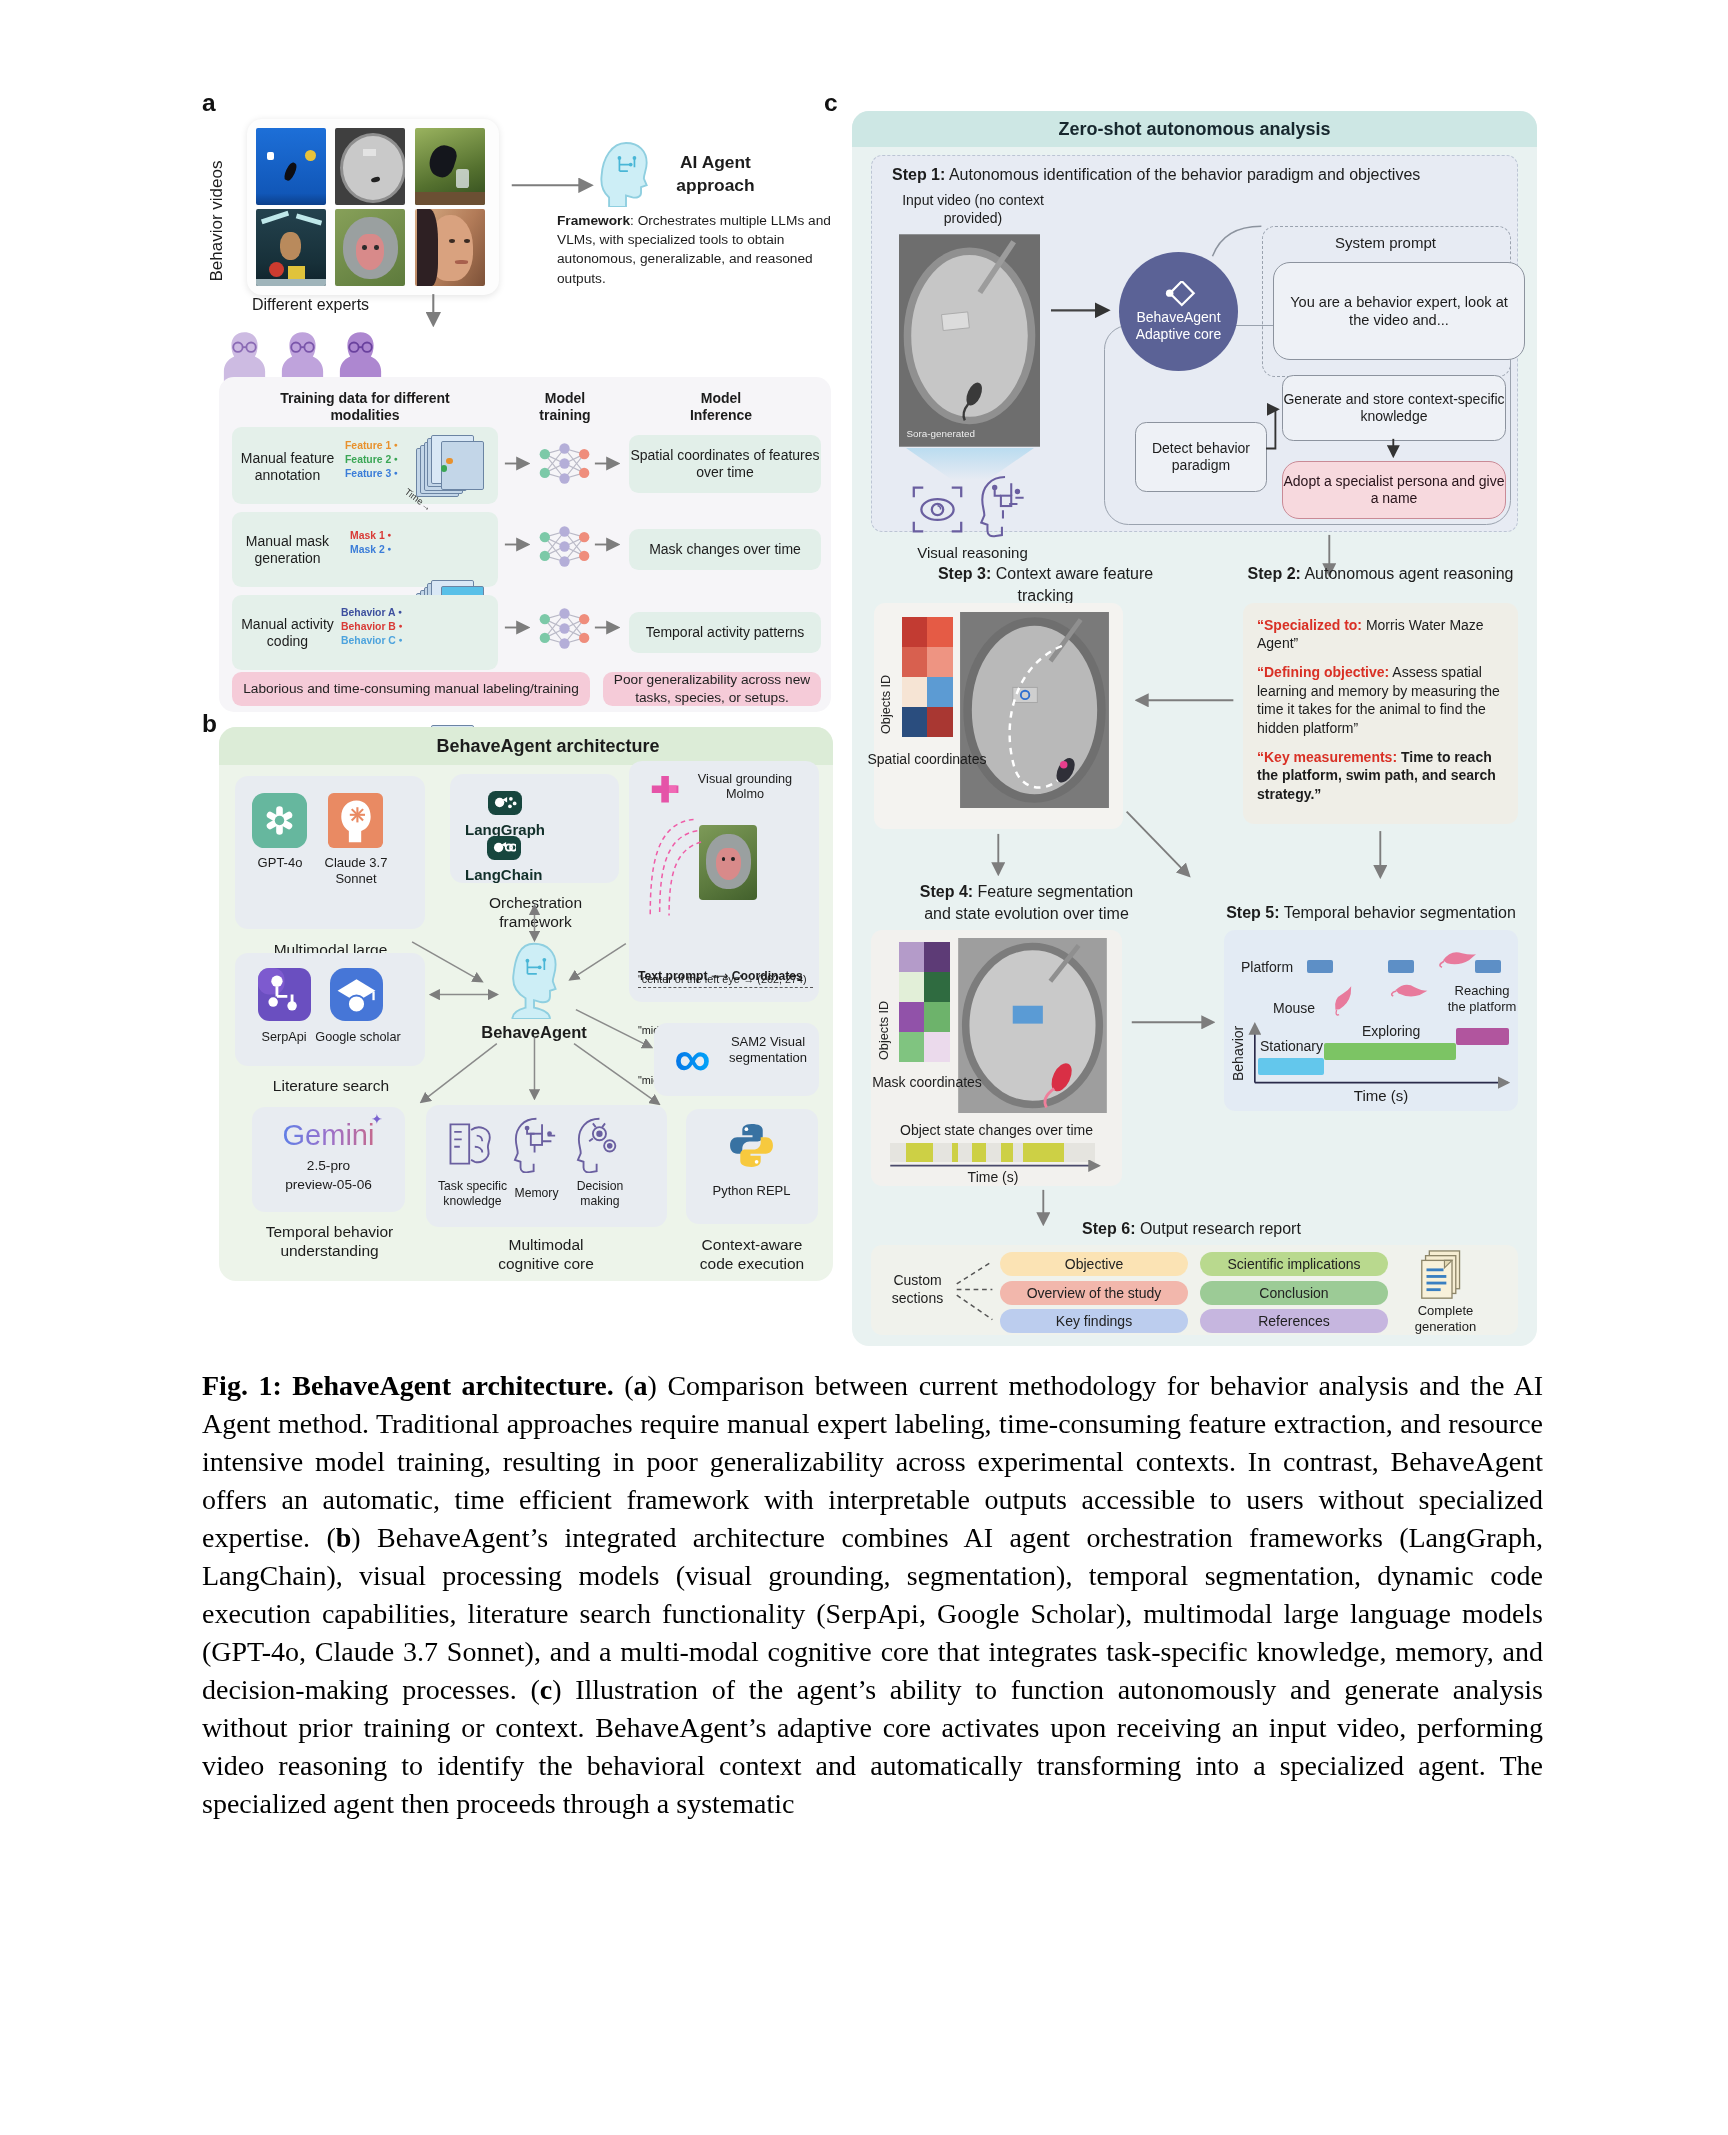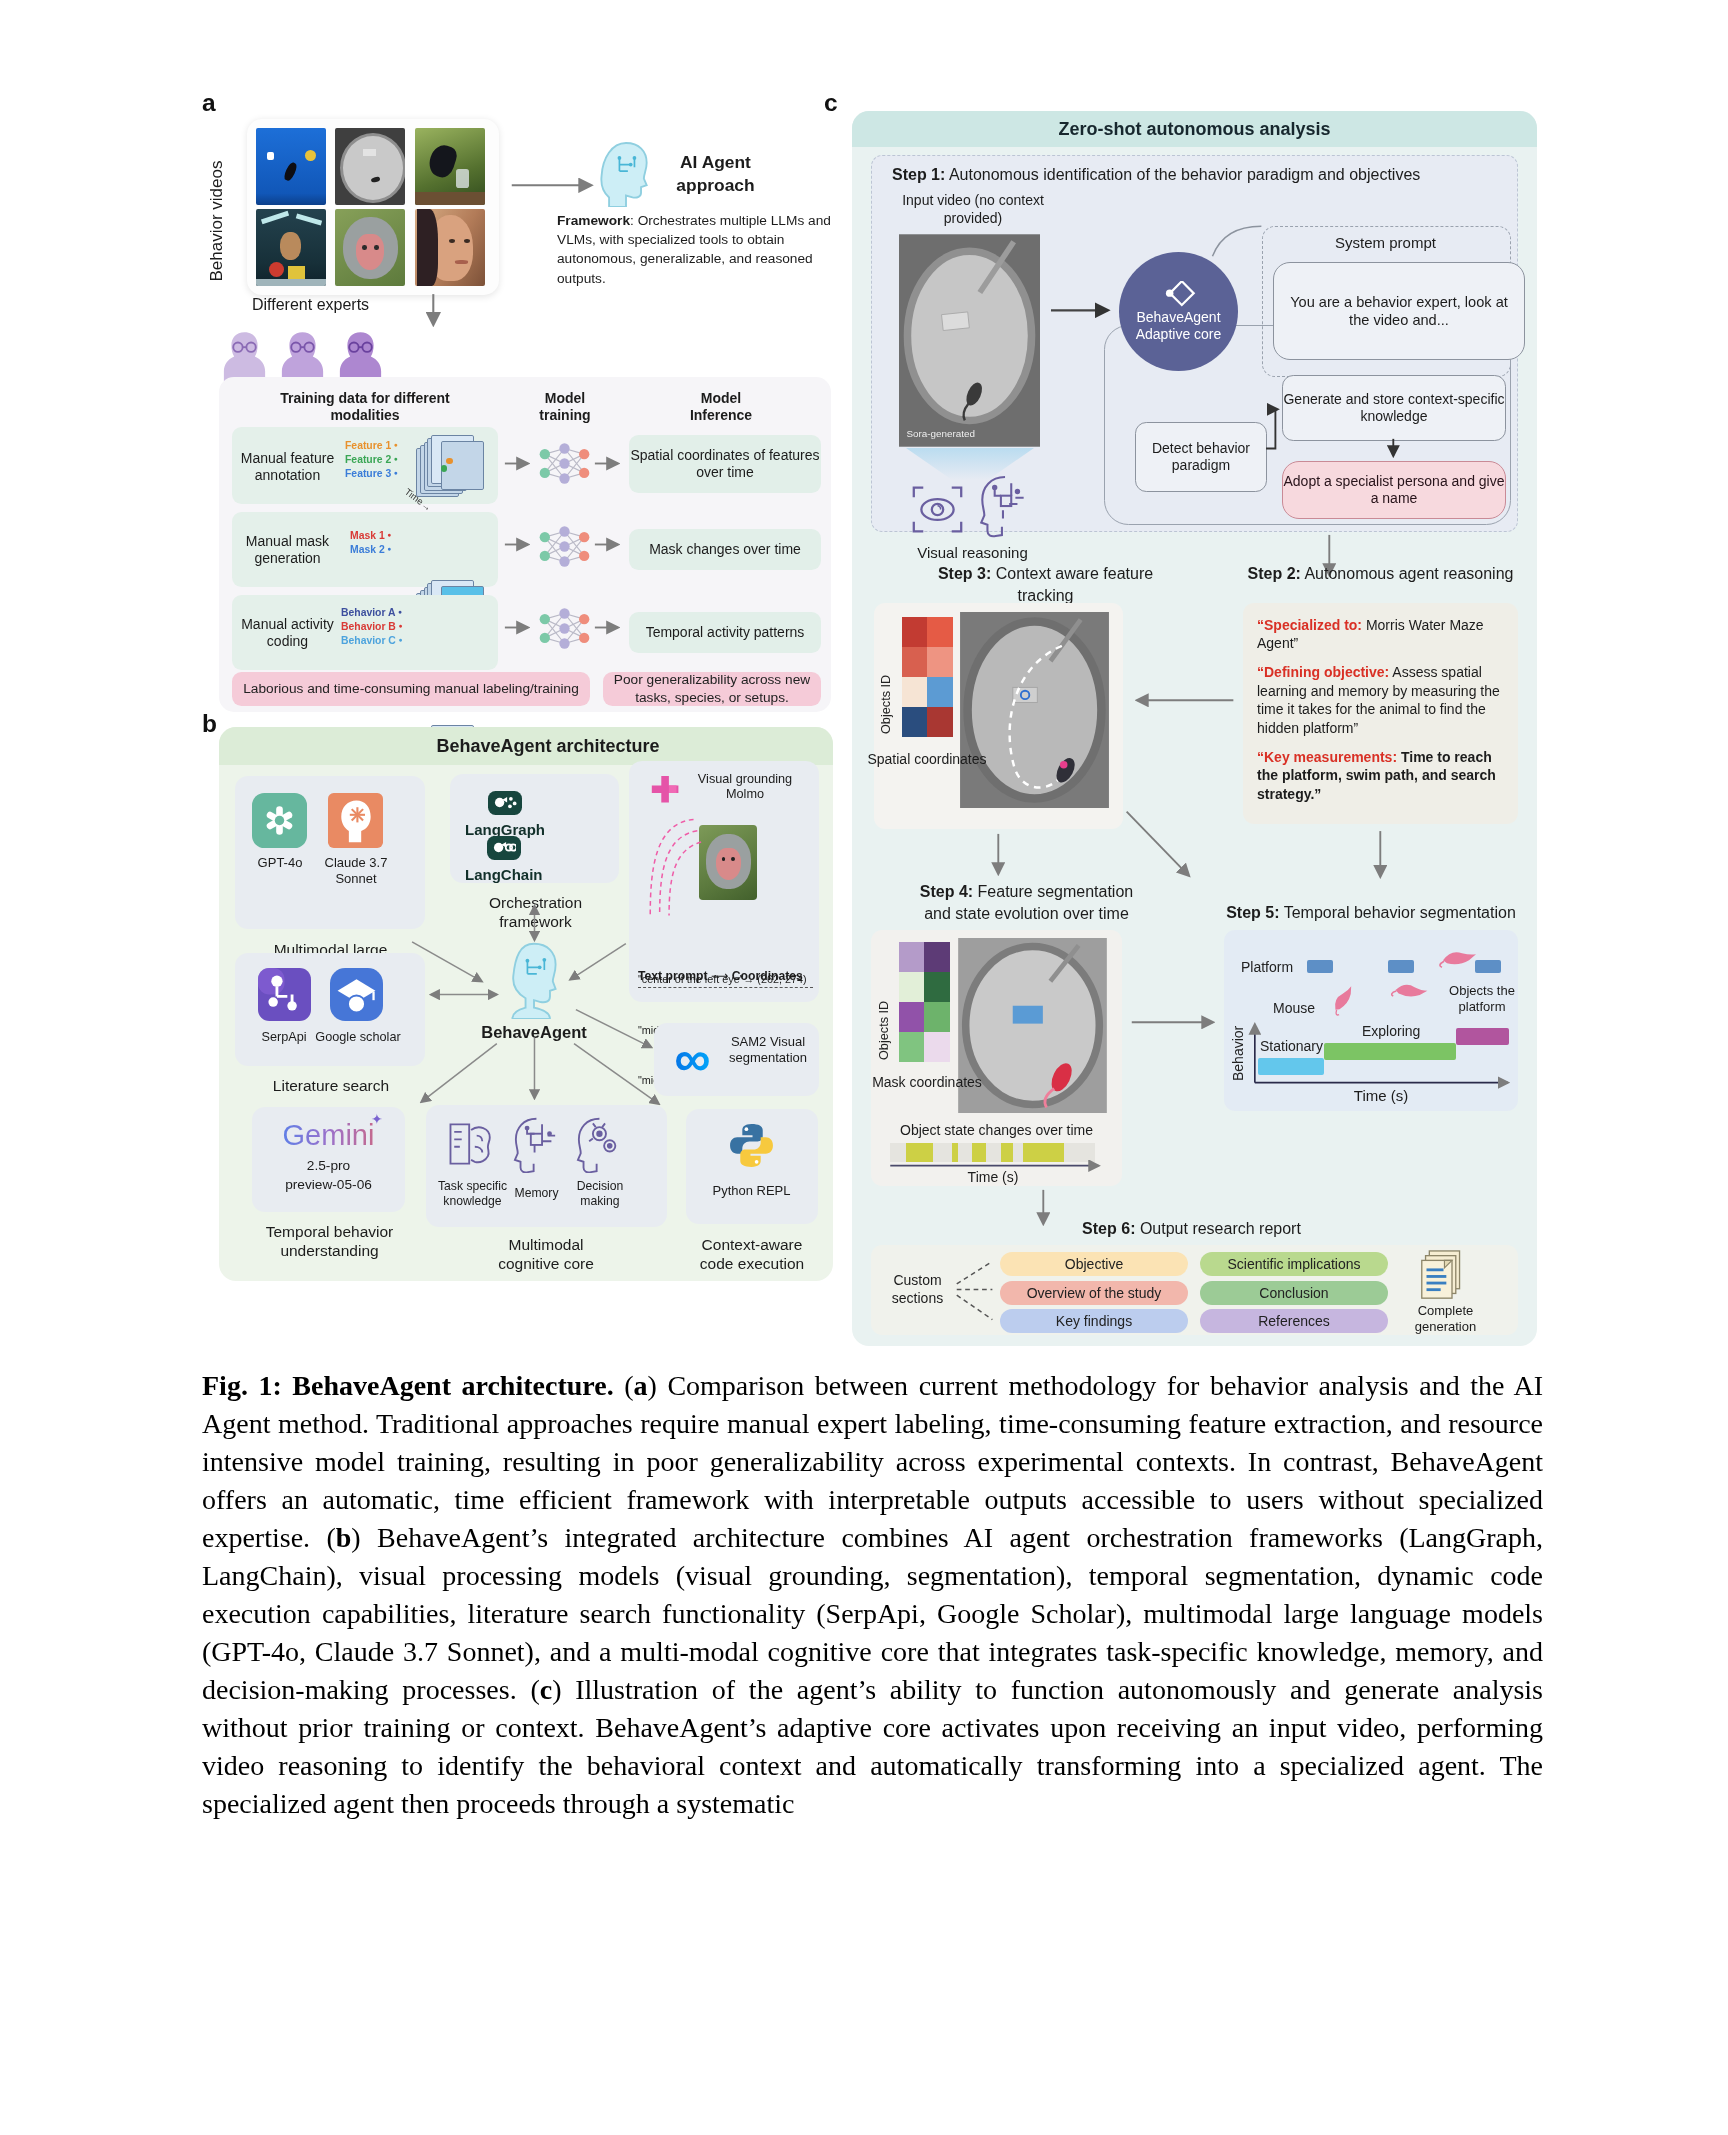--- a/index.html
+++ b/index.html
@@ -655,21 +655,21 @@
     </svg>
 <div class="abs smalllab" style="left:1273px;top:1000px;">Mouse</div>
 <svg class="abs" style="left:1326px;top:987px;transform:rotate(-46deg);" width="34" height="22.6" viewBox="0 0 40 22">
       <path d="M4 14 Q12 3 23 7 Q31 9 37 8 L30 14 Q20 20 8 17 Z" fill="#e87a9c"></path>
       <path d="M5 15 Q-2 19 3 21" stroke="#e87a9c" stroke-width="1.6" fill="none"></path>
     </svg>
 <svg class="abs" style="left:1392px;top:979px;transform:rotate(12deg);" width="38" height="22.6" viewBox="0 0 40 22">
       <path d="M4 14 Q12 3 23 7 Q31 9 37 8 L30 14 Q20 20 8 17 Z" fill="#e87a9c"></path>
       <path d="M5 15 Q-2 19 3 21" stroke="#e87a9c" stroke-width="1.6" fill="none"></path>
     </svg>
-<div class="abs ctr" style="left:1446px;top:983px;width:72px;font-size:13px;line-height:1.25;">Objects the platform</div>
+<div class="abs ctr" style="left:1446px;top:983px;width:72px;font-size:13px;line-height:1.25;">Reaching the platform</div>
 <div class="abs smalllab" style="left:1362px;top:1023px;">Exploring</div>
 <div class="abs smalllab" style="left:1260px;top:1038px;">Stationary</div>
 <div class="bar abs" style="left:1258px;top:1058px;width:66px;background:#63c7ec;"></div>
 <div class="bar abs" style="left:1324px;top:1043px;width:132px;background:#7cc464;"></div>
 <div class="bar abs" style="left:1456px;top:1028px;width:53px;background:#b1559e;"></div>
 <svg class="abs" style="left:1243px;top:1017px;" width="273px" height="75" viewBox="0 0 290 80">
   <line x1="12" y1="70" x2="12" y2="8" stroke="#2a2a4a" stroke-width="1.8" marker-end="url(#ah)"></line>
   <line x1="12" y1="70" x2="282" y2="70" stroke="#2a2a4a" stroke-width="1.8" marker-end="url(#ah)"></line>
 </svg>
 <div class="abs vert" style="left:1230px;top:1019px;height:62px;font-size:14px;">Behavior</div>

